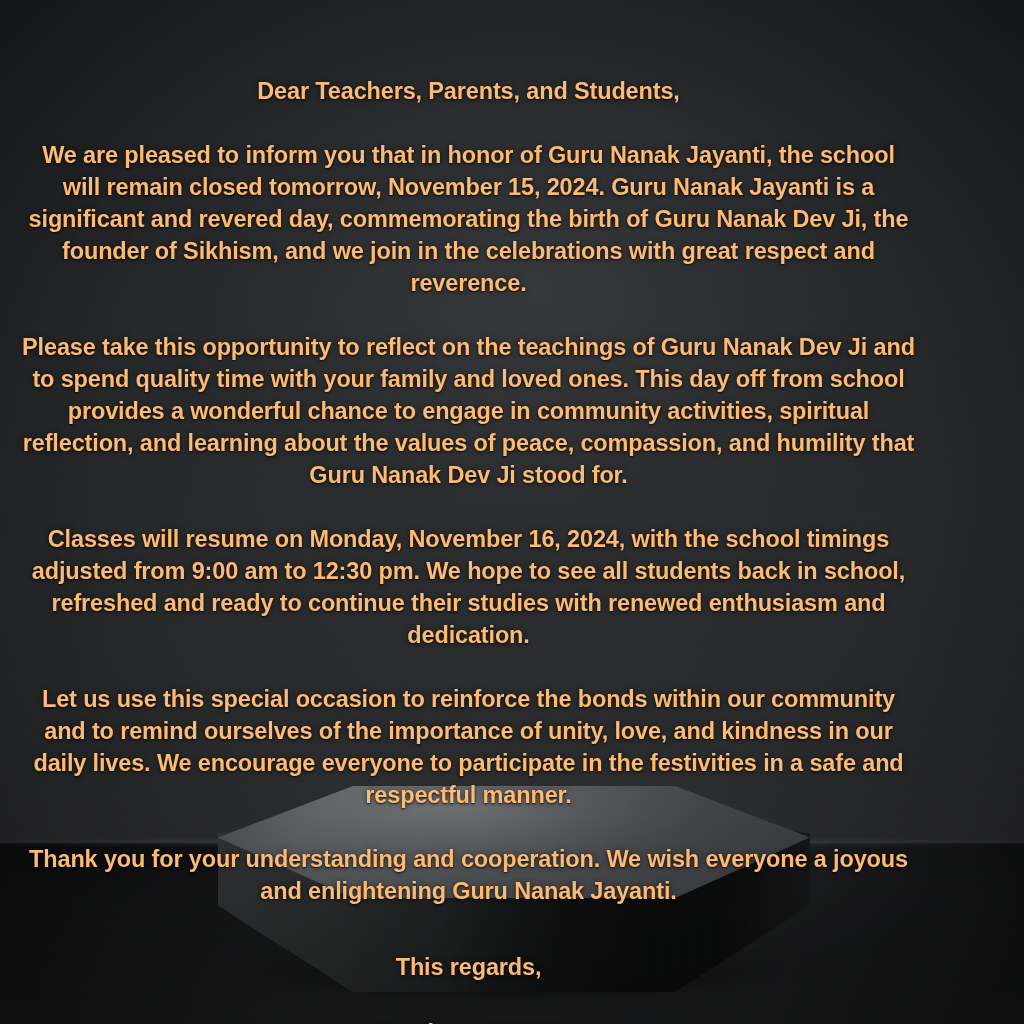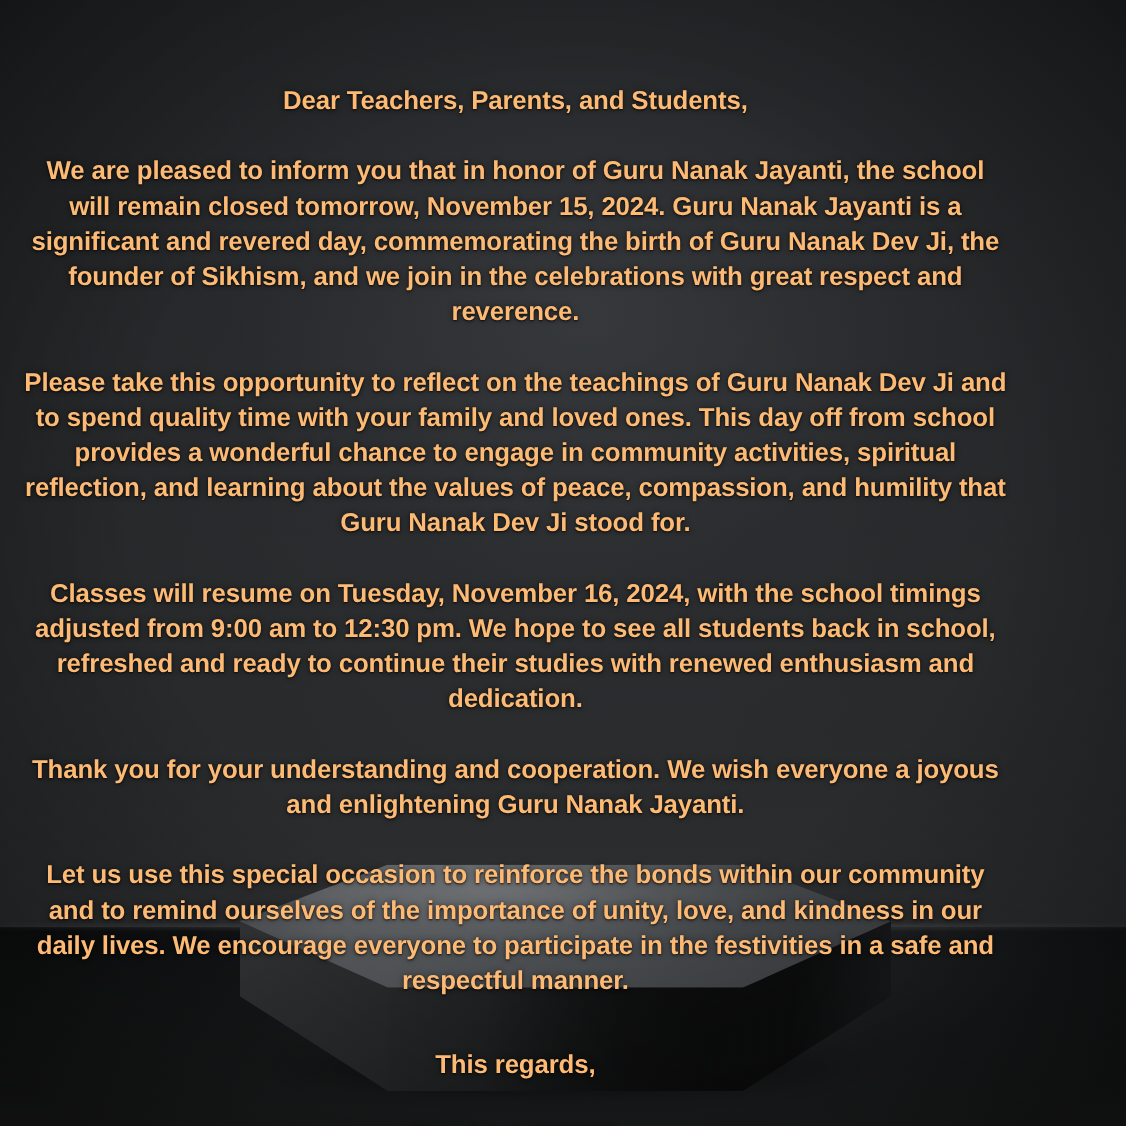--- a/index.html
+++ b/index.html
@@ -209,25 +209,25 @@
   </div>
 
   <div class="notice">
 
     <p class="salutation">Dear Teachers, Parents, and Students,</p>
 
     <p class="gap-before">We are pleased to inform you that in honor of Guru Nanak Jayanti, the school will remain closed tomorrow, November 15, 2024. Guru Nanak Jayanti is a significant and revered day, commemorating the birth of Guru Nanak Dev Ji, the founder of Sikhism, and we join in the celebrations with great respect and reverence.</p>
 
     <p class="gap-before">Please take this opportunity to reflect on the teachings of Guru Nanak Dev Ji and to spend quality time with your family and loved ones. This day off from school provides a wonderful chance to engage in community activities, spiritual reflection, and learning about the values of peace, compassion, and humility that Guru Nanak Dev Ji stood for.</p>
 
-    <p class="gap-before">Classes will resume on Tuesday, November 16, 2024, with the school timings adjusted from 9:00 am to 12:30 pm. We hope to see all students back in school, refreshed and ready to continue their studies with renewed enthusiasm and dedication.</p>
+    <p class="gap-before">Classes will resume on Monday, November 16, 2024, with the school timings adjusted from 9:00 am to 12:30 pm. We hope to see all students back in school, refreshed and ready to continue their studies with renewed enthusiasm and dedication.</p>
+
+    <p class="gap-before">Let us use this special occasion to reinforce the bonds within our community and to remind ourselves of the importance of unity, love, and kindness in our daily lives. We encourage everyone to participate in the festivities in a safe and respectful manner.</p>
 
     <p class="gap-before">Thank you for your understanding and cooperation. We wish everyone a joyous and enlightening Guru Nanak Jayanti.</p>
 
-    <p class="gap-before">Let us use this special occasion to reinforce the bonds within our community and to remind ourselves of the importance of unity, love, and kindness in our daily lives. We encourage everyone to participate in the festivities in a safe and respectful manner.</p>
-
     <p class="signoff">This regards,</p>
 
     <p class="signature">Teachers SPSSS</p>
 
   </div>
 
 </div>
 
 </body></html>

